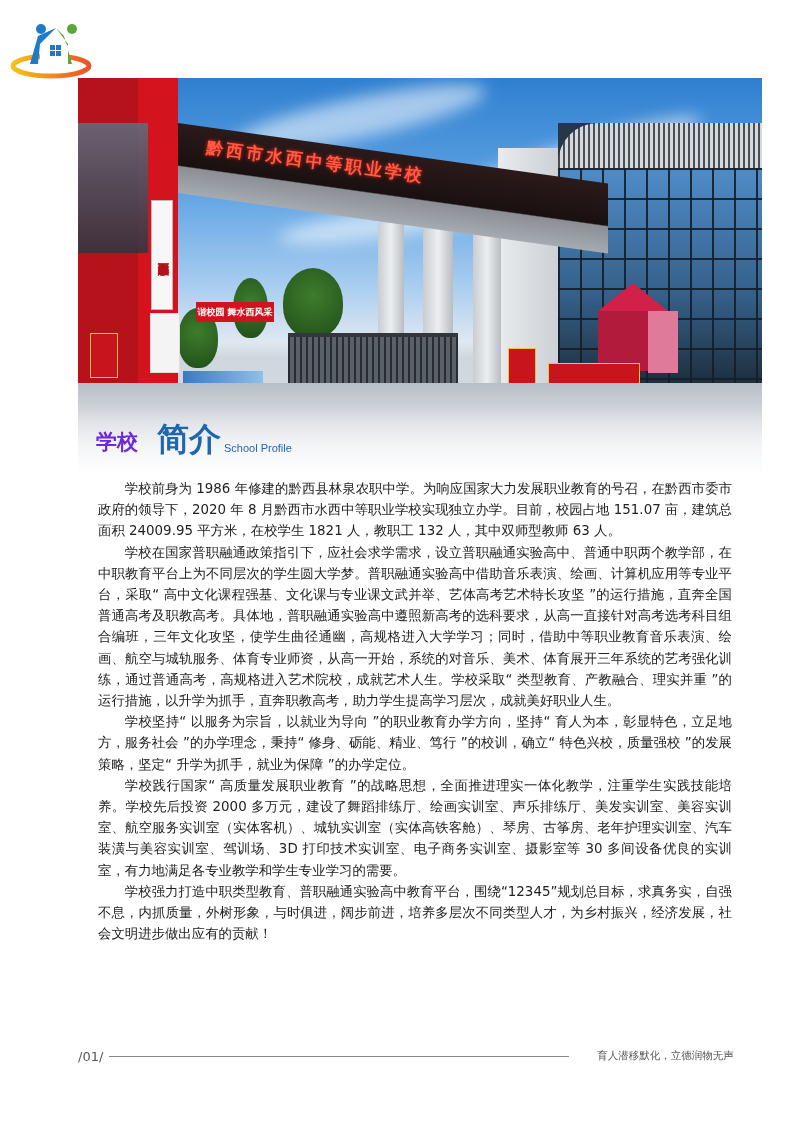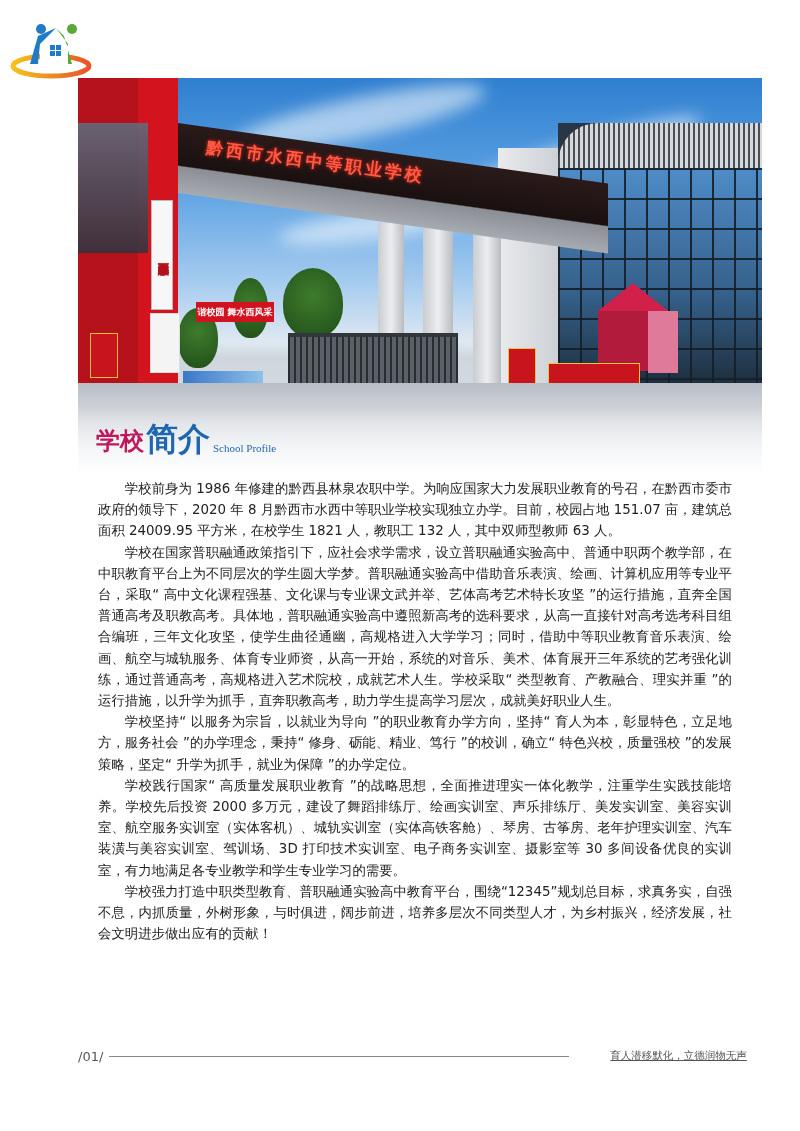--- a/index.html
+++ b/index.html
@@ -54,36 +54,36 @@
   .red-banner { position: absolute; left: 118px; top: 224px; width: 78px; height: 20px; background: #d11320; color: #fff;
                 font-size: 9px; font-weight: bold; display: flex; align-items: center; justify-content: center; white-space: nowrap; overflow: hidden; }
 
   .tree { position: absolute; background: radial-gradient(circle at 50% 40%, #3e7c2d, #1f4d18); border-radius: 50% 50% 45% 45%; }
   .fence { position: absolute; left: 210px; top: 255px; width: 170px; height: 50px;
            background: repeating-linear-gradient(90deg,#2a2d30 0 2px,#5a6068 2px 6px); border-top: 4px solid #33373c; }
   .blue-board { position: absolute; left: 105px; top: 293px; width: 80px; height: 20px; background: linear-gradient(90deg,#3a78c8,#8fc0e8); }
 
   
   .section-title { position: absolute; left: 96px; top: 423px; display: flex; align-items: flex-end; z-index: 5; }
-  .title-small { font-size: 24px; font-weight: bold; color: #be185d; line-height: 1; margin-bottom: 2px; }
-  .title-big { font-size: 32px; font-weight: bold; color: #1f66b0; line-height: 1; margin-left: 2px; }
-  .title-en { font-size: 11px; color: #1f66b0; margin-left: 3px; margin-bottom: 1px; font-family: Liberation Serif, serif; }
+  .title-small { font-size: 21px; font-weight: bold; color: #6d28d9; line-height: 1; margin-bottom: 2px; }
+  .title-big { font-size: 32px; font-weight: bold; color: #1f66b0; line-height: 1; margin-left: 19px; }
+  .title-en { font-size: 11px; color: #1f66b0; margin-left: 3px; margin-bottom: 1px; font-family: Liberation Sans, sans-serif; }
 
   
   .body-text { position: absolute; left: 98px; top: 478px; width: 634px; font-size: 13.4px; line-height: 21.2px;
                color: #222; text-align: justify; z-index: 5; }
   .body-text p { text-indent: 2em; }
   .body-text p.first { text-indent: 1.4em; }
   .dropcap { font-size: 25px; font-weight: bold; color: #1f66b0; line-height: 1; margin-right: 1px; }
 
   
   .footer { position: absolute; left: 78px; top: 1049px; width: 680px; height: 14px; display: flex; align-items: center; }
   .page-num { font-size: 13px; color: #555; }
   .footer-line { flex: 0 0 460px; height: 1px; background: #888; margin: 0 8px 0 6px; }
-  .footer-motto { font-size: 10.5px; color: #555; margin-left: 33px; white-space: nowrap; text-decoration: underline; }
+  .footer-motto { font-size: 10.5px; color: #555; margin-left: 20px; white-space: nowrap; }
 </style>
 </head>
 <body>
 
 <div class="logo">
   <svg width="82" height="60" viewBox="0 0 82 60">
     <defs>
       <linearGradient id="ring" x1="0" x2="1">
         <stop offset="0" stop-color="#f5c21b"></stop>
         <stop offset="1" stop-color="#e8542a"></stop>

